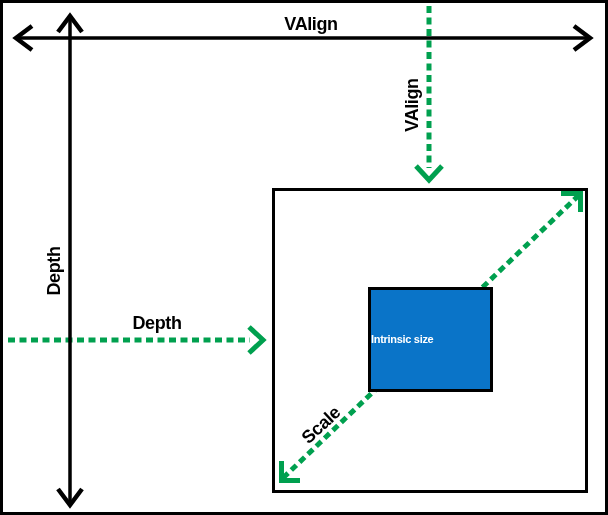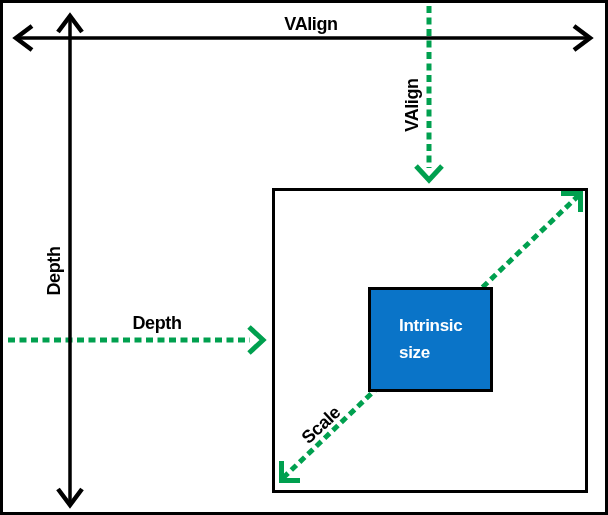--- a/index.html
+++ b/index.html
@@ -33,25 +33,24 @@
     position: absolute;
     left: 368px; top: 287px;
     width: 125px; height: 105px;
     box-sizing: border-box;
     background: var(--box-blue, #0A74C8);
     border: 3px solid var(--line, #000);
     display: flex;
     align-items: center;
   }
   .intrinsic-text {
-    margin-left: 28px;
     width: 74px;
     color: var(--box-text, #fff);
     font-weight: bold;
-    font-size: 17px;
+    font-size: 11px;
     line-height: 1.55;
     letter-spacing: -0.3px;
   }
 </style>
 </head>
 <body>
 
 <div class="stage">
 
   <svg class="diagram" width="608" height="515" viewBox="0 0 608 515">

